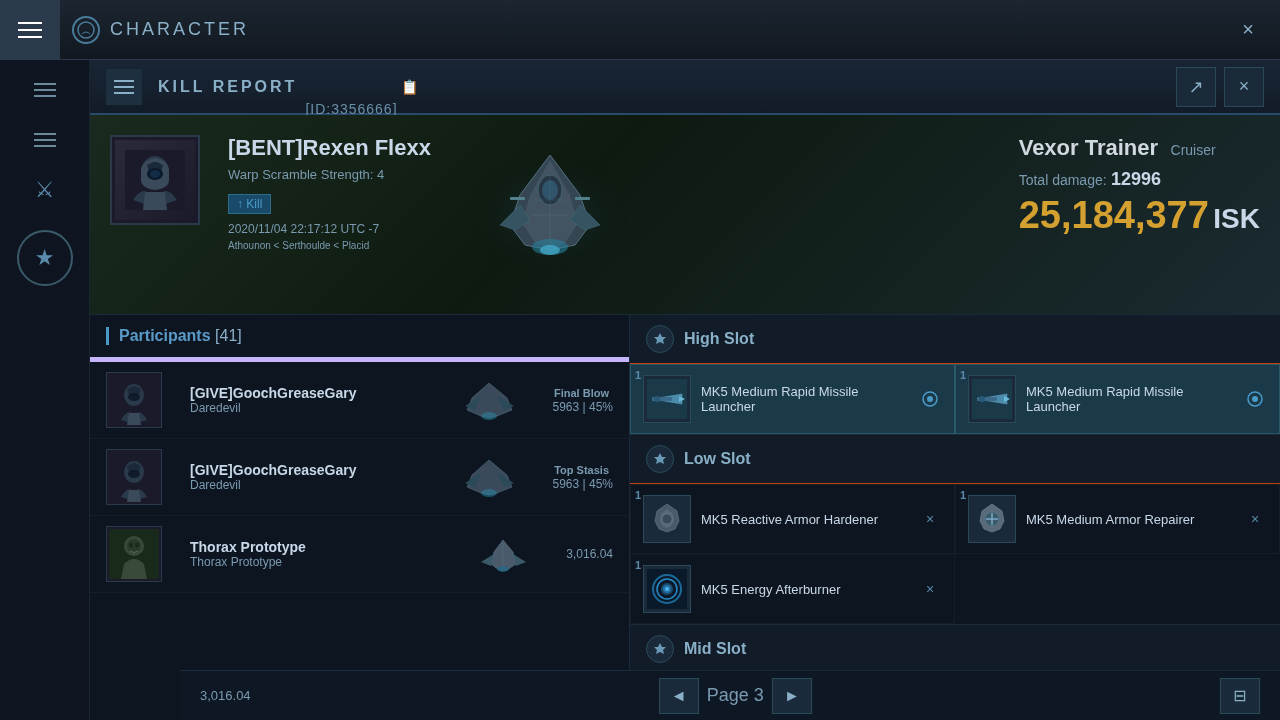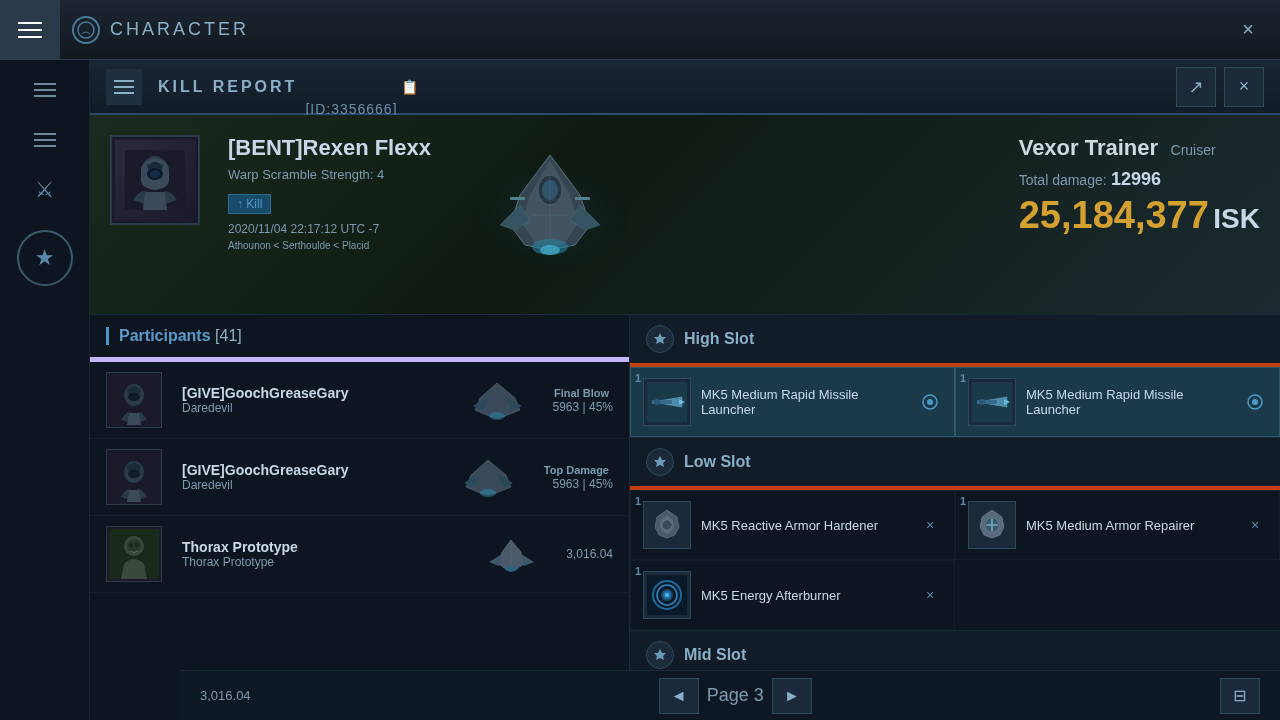--- a/index.html
+++ b/index.html
@@ -394,21 +394,21 @@
     .participants-count {
       color: #8ab0c8;
       font-size: 16px;
     }
 
     .participant-item {
       display: flex;
       align-items: center;
       padding: 10px 16px;
       border-bottom: 1px solid #141e28;
-      gap: 20px;
+      gap: 28px;
     }
 
     .participant-avatar {
       width: 56px;
       height: 56px;
       background: #1a1a2a;
       border: 1px solid #2a3a4a;
       flex-shrink: 0;
       display: flex;
       align-items: center;
@@ -467,21 +467,21 @@
 
     .slot-section {
       border-bottom: 1px solid #1a2a3a;
     }
 
     .slot-header {
       display: flex;
       align-items: center;
       padding: 10px 16px;
       background: #111c28;
-      border-bottom: 4px solid #c2410c;
+      border-bottom: 1px solid #c2410c;
     }
 
     .slot-icon {
       width: 28px;
       height: 28px;
       background: #1a2a3a;
       border: 1px solid #2a4a5a;
       border-radius: 50%;
       display: flex;
       align-items: center;
@@ -811,21 +811,21 @@
         </div>
         <div class="participant-ship-img">
           <svg width="65" height="45" viewBox="0 0 65 45">
             <path d="M32 5 L50 20 L55 32 L40 38 L32 40 L24 38 L10 32 L15 20 Z" fill="#3a4a5a" stroke="#5a7a8a" stroke-width="0.5"></path>
             <path d="M24 18 L8 28 L18 32 Z" fill="#2a4a5a"></path>
             <path d="M40 18 L57 28 L47 32 Z" fill="#2a4a5a"></path>
             <ellipse cx="32" cy="38" rx="8" ry="4" fill="#2a8aaa" opacity="0.5"></ellipse>
           </svg>
         </div>
         <div class="participant-stats">
-          <div><span class="participant-label">Top Damage</span></div>
+          <div><span class="participant-label">Top Stasis</span></div>
           <div><span>5963</span> | <span>45%</span></div>
         </div>
       </div>
 
       <div class="participant-item">
         <div class="participant-avatar">
           <svg width="50" height="50" viewBox="0 0 50 50">
             <rect width="50" height="50" fill="#1a2a1a"></rect>
             <circle cx="25" cy="17" r="10" fill="#3a4a3a"></circle>
             <path d="M15 35 Q25 25 35 35 L38 50 L12 50 Z" fill="#3a4a3a"></path>

